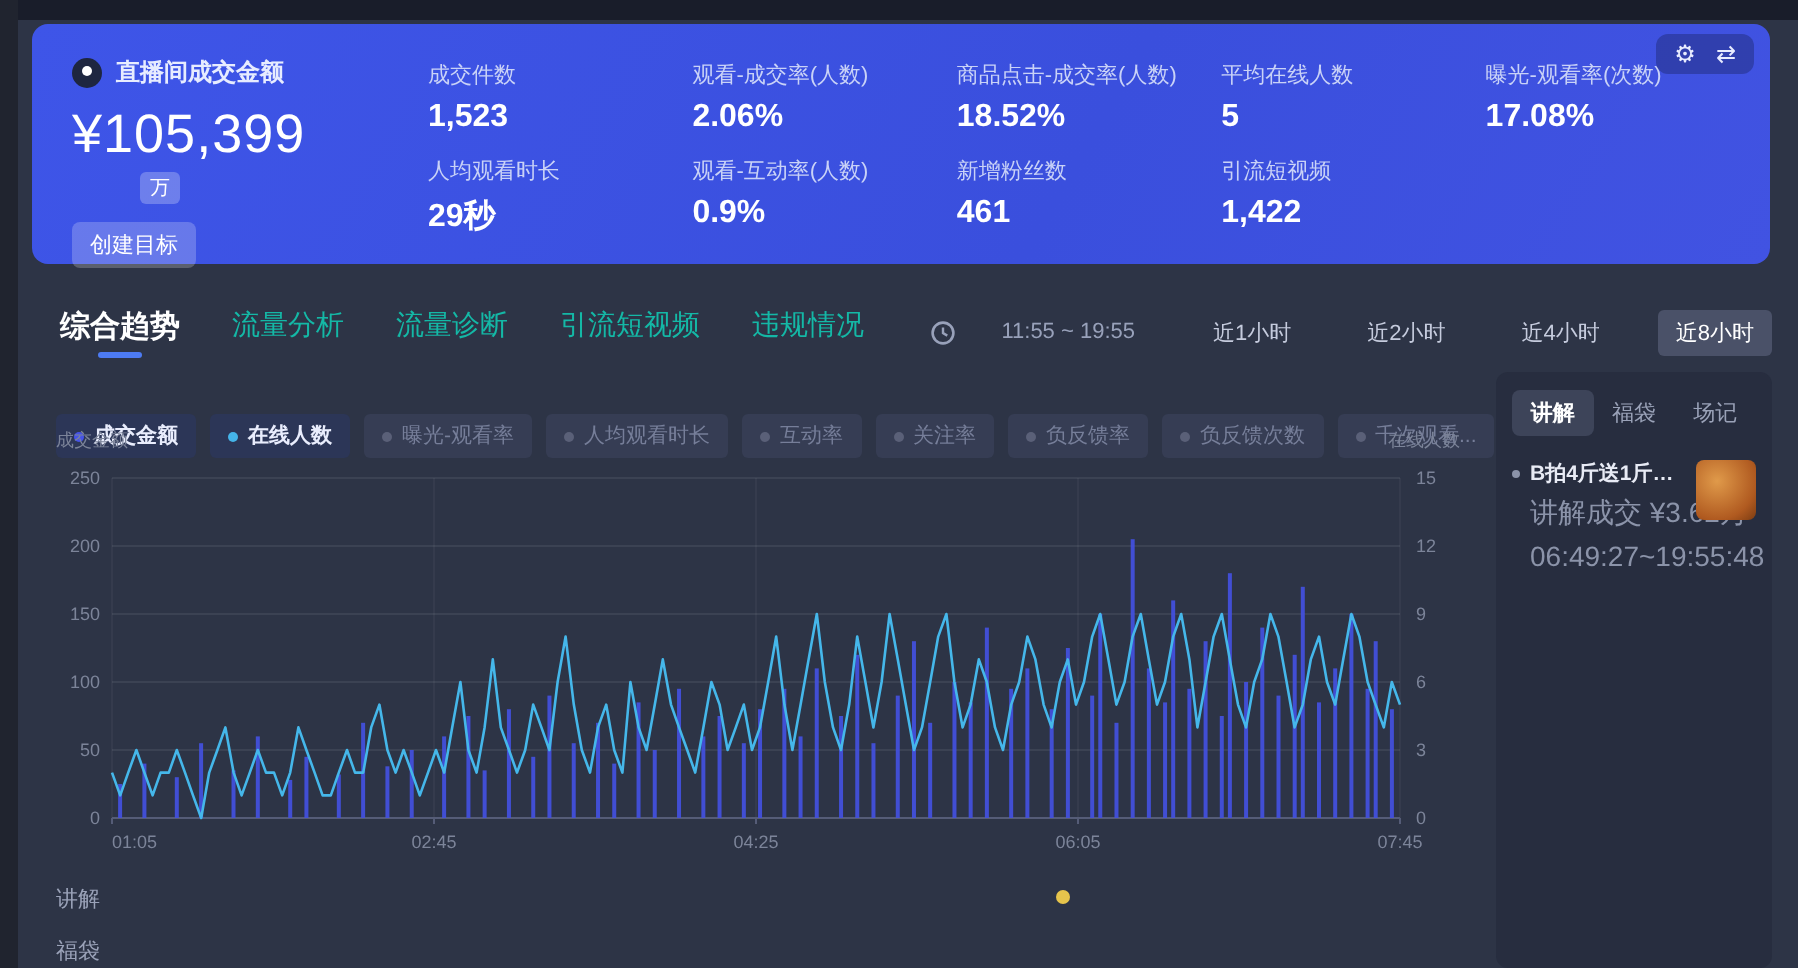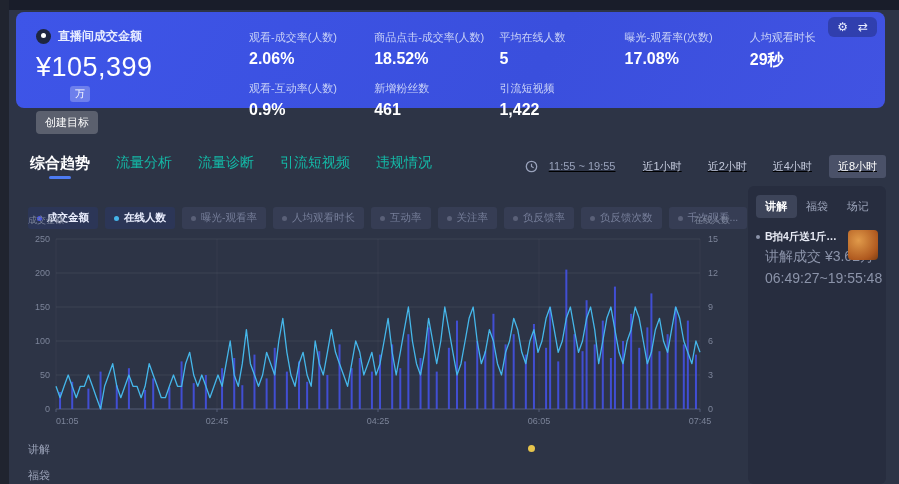--- a/index.html
+++ b/index.html
@@ -3,23 +3,23 @@
 <meta charset="utf-8">
 <style>
   * { margin:0; padding:0; box-sizing:border-box; }
   html,body { background:#1a1e2b; }
   body { font-family:"Liberation Sans","DejaVu Sans",sans-serif; }
   .stage { position:relative; width:899px; height:484px; background:#2d3446; overflow:hidden; }
   .edge-left { position:absolute; left:0; top:0; width:9px; height:484px; background:#20242f; }
   .edge-top { position:absolute; left:0; top:0; width:899px; height:10px; background:#191d2a; }
 
   
-  .kpi-card { position:absolute; left:16px; top:12px; width:869px; height:96px;
+  .kpi-card { position:absolute; left:16px; top:12px; width:869px; height:120px;
     background:linear-gradient(120deg,#3e55e8 0%,#3a4fdd 60%,#4153e2 100%);
-    border-radius:8px; display:flex; padding:16px 18px 14px 20px; color:#fff;gap:35px; }
+    border-radius:8px; display:flex; padding:16px 18px 14px 20px; color:#fff; }
   .kpi-primary { width:178px; flex:none; }
   .kpi-primary .row1 { display:flex; align-items:center; gap:7px; }
   .live-icon { width:15px; height:15px; border-radius:50%; background:#1e2640; position:relative; flex:none; }
   .live-icon::after { content:""; position:absolute; left:5px; top:4px; width:5px; height:5px; background:#fff; border-radius:50%; }
   .kpi-primary .plabel { font-size:12px; font-weight:bold; color:#e7ecff; }
   .kpi-primary .pvalue { font-size:27px; font-weight:normal; letter-spacing:.5px; margin-top:7px; }
   .unit-badge { display:inline-block; margin:3px 0 0 34px; background:rgba(255,255,255,.25);
     border-radius:3px; font-size:10px; padding:1px 5px; }
   .goal-btn { display:inline-block; margin-top:9px; background:rgba(255,255,255,.22);
     border-radius:4px; font-size:11px; padding:4px 9px; cursor:pointer; }
@@ -30,21 +30,21 @@
   .card-tools { position:absolute; right:8px; top:5px; background:rgba(20,28,80,.35);
     border-radius:6px; padding:3px 9px; display:flex; gap:10px; font-size:12px; color:#e8ecff; }
   .card-tools span { cursor:pointer; }
 
   
   .tabs-row { position:absolute; left:30px; top:150px; width:856px; height:32px; display:flex; align-items:center;text-align:center; }
   .tab { font-size:14px; color:#14b8a6; margin-right:26px; cursor:pointer; position:relative; padding-bottom:6px; }
   .tab.active { color:#fff; font-weight:bold; font-size:15px; }
   .tab.active::after { content:""; position:absolute; left:50%; transform:translateX(-50%);
     bottom:0; width:22px; height:3px; border-radius:2px; background:#4d7bf3; }
-  .time-zone { margin-left:auto; display:flex; align-items:center; gap:8px;text-decoration:underline; }
+  .time-zone { margin-left:auto; display:flex; align-items:center; gap:20px; }
   .clock-icon { width:13px; height:13px; margin-right:3px; }
   .time-range { font-size:11px; color:#98a1ba; margin-right:10px; }
   .time-btn { font-size:11px; color:#c5cbdd; padding:4px 9px; border-radius:3px; cursor:pointer; }
   .time-btn.active { background:#4a5168; color:#fff; }
 
   
   .chips-row { position:absolute; left:28px; top:188px; width:700px; display:flex; align-items:center; gap:7px; }
   .chip { display:flex; align-items:center; gap:5px; background:#363d54; border-radius:3px;
     padding:4px 9px; font-size:10.5px; color:#767e99; cursor:pointer; white-space:nowrap; }
   .chip .dot { width:5px; height:5px; border-radius:50%; background:#5a six; background:#5a6078; flex:none; }
@@ -95,20 +95,24 @@
     <div class="kpi-primary">
       <div class="row1">
         <span class="live-icon"></span>
         <span class="plabel">直播间成交金额</span>
       </div>
       <div class="pvalue">¥105,399</div>
       <span class="unit-badge">万</span><br>
       <span class="goal-btn">创建目标</span>
     </div>
     <div class="kpi-grid">
+      <div class="kpi-cell">
+          <div class="klabel">成交件数</div>
+          <div class="kvalue">1,523</div>
+        </div>
       <div class="kpi-cell">
           <div class="klabel">观看-成交率(人数)</div>
           <div class="kvalue">2.06%</div>
         </div>
       <div class="kpi-cell">
           <div class="klabel">商品点击-成交率(人数)</div>
           <div class="kvalue">18.52%</div>
         </div>
       <div class="kpi-cell">
           <div class="klabel">平均在线人数</div>

